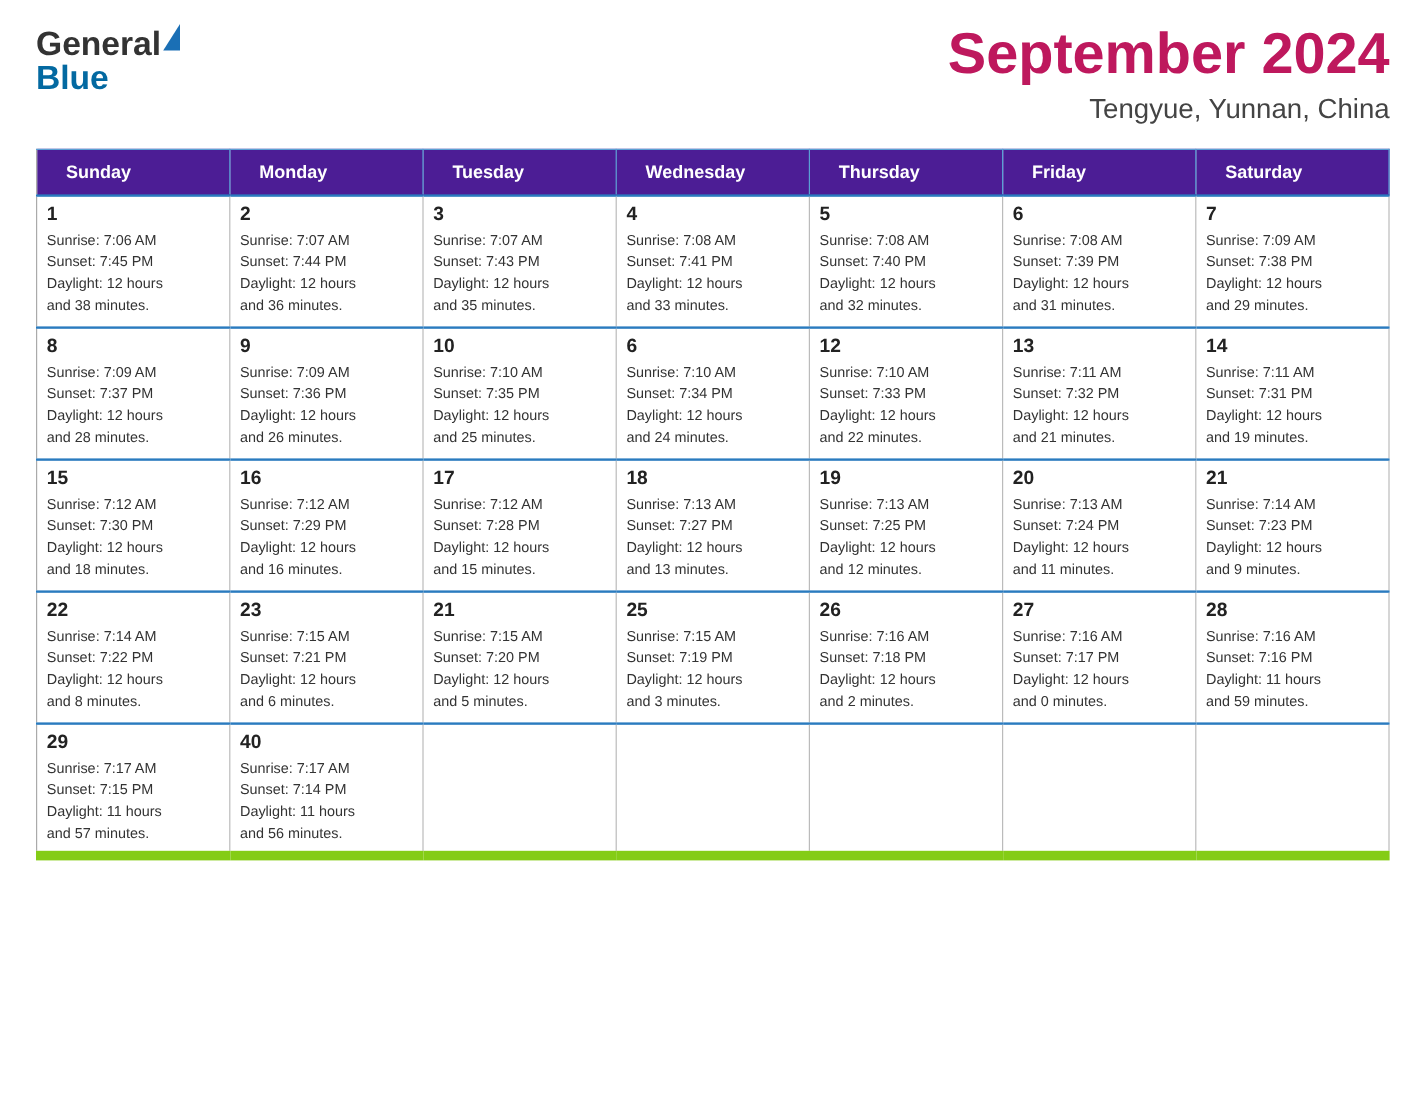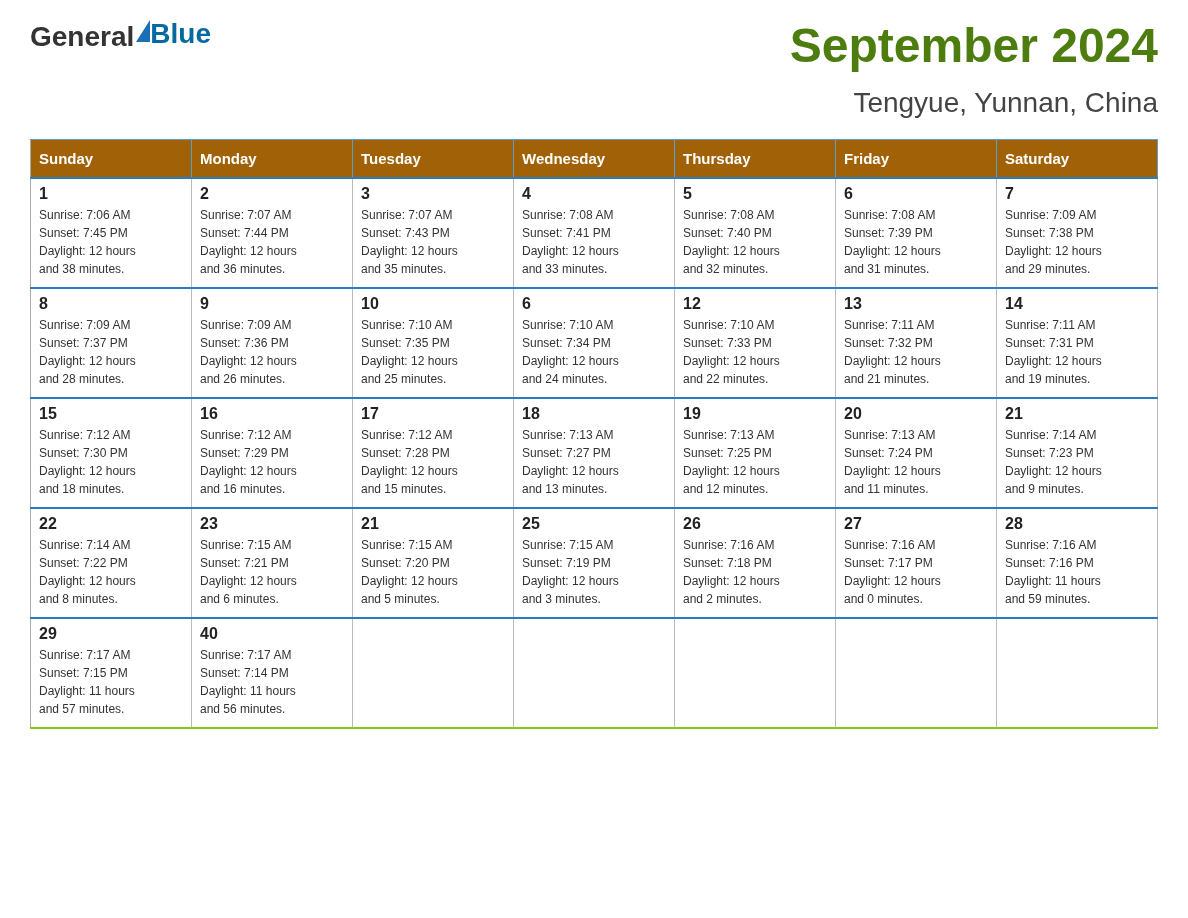--- a/index.html
+++ b/index.html
@@ -31,48 +31,49 @@
       height: 0;
       border-left: 14px solid transparent;
       border-right: 0px solid transparent;
       border-bottom: 22px solid #1a6fb5;
       margin-left: 2px;
       margin-bottom: 4px;
       display: inline-block;
     }
     .logo-text {
       display: flex;
+      flex-direction: column;
       align-items: flex-start;
     }
     .title-area {
       text-align: right;
     }
     .title-area h1 {
       font-size: 48px;
       font-weight: bold;
-      color: #4d7c0f;
+      color: #be185d;
       line-height: 1.1;
     }
     .title-area h2 {
-      font-size: 28px;
+      font-size: 23px;
       font-weight: normal;
       color: #444;
-      margin-top: 14px;
+      margin-top: 4px;
     }
     .calendar {
       width: 100%;
       border-collapse: collapse;
       border: 1px solid #aaa;
     }
     .calendar thead tr th {
-      background-color: #a16207;
+      background-color: #4c1d95;
       color: #fff;
       font-size: 15px;
       font-weight: bold;
-      padding: 10px 8px;
+      padding: 10px 24px;
       text-align: left;
       border: 1px solid #5a9fd4;
       margin-top: 31px;
     }
     .calendar tbody tr td {
       vertical-align: top;
       padding: 6px 8px;
       border: 1px solid #bbb;
       font-size: 12.5px;
       color: #333;
@@ -89,21 +90,21 @@
     }
     .day-info {
       font-size: 12px;
       line-height: 1.5;
       color: #333;
     }
     .empty-cell {
       background: #fff;
     }
     .calendar tbody tr:last-child td {
-      border-bottom: 2px solid #84cc16;
+      border-bottom: 8px solid #84cc16;
     }
     .calendar thead tr th:first-child,
     .calendar tbody tr td:first-child {
       border-left: 1px solid #aaa;
     }
     .row-border td {
       border-top: 2px solid #2a7bbf !important;
     }
   </style>
 </head>

